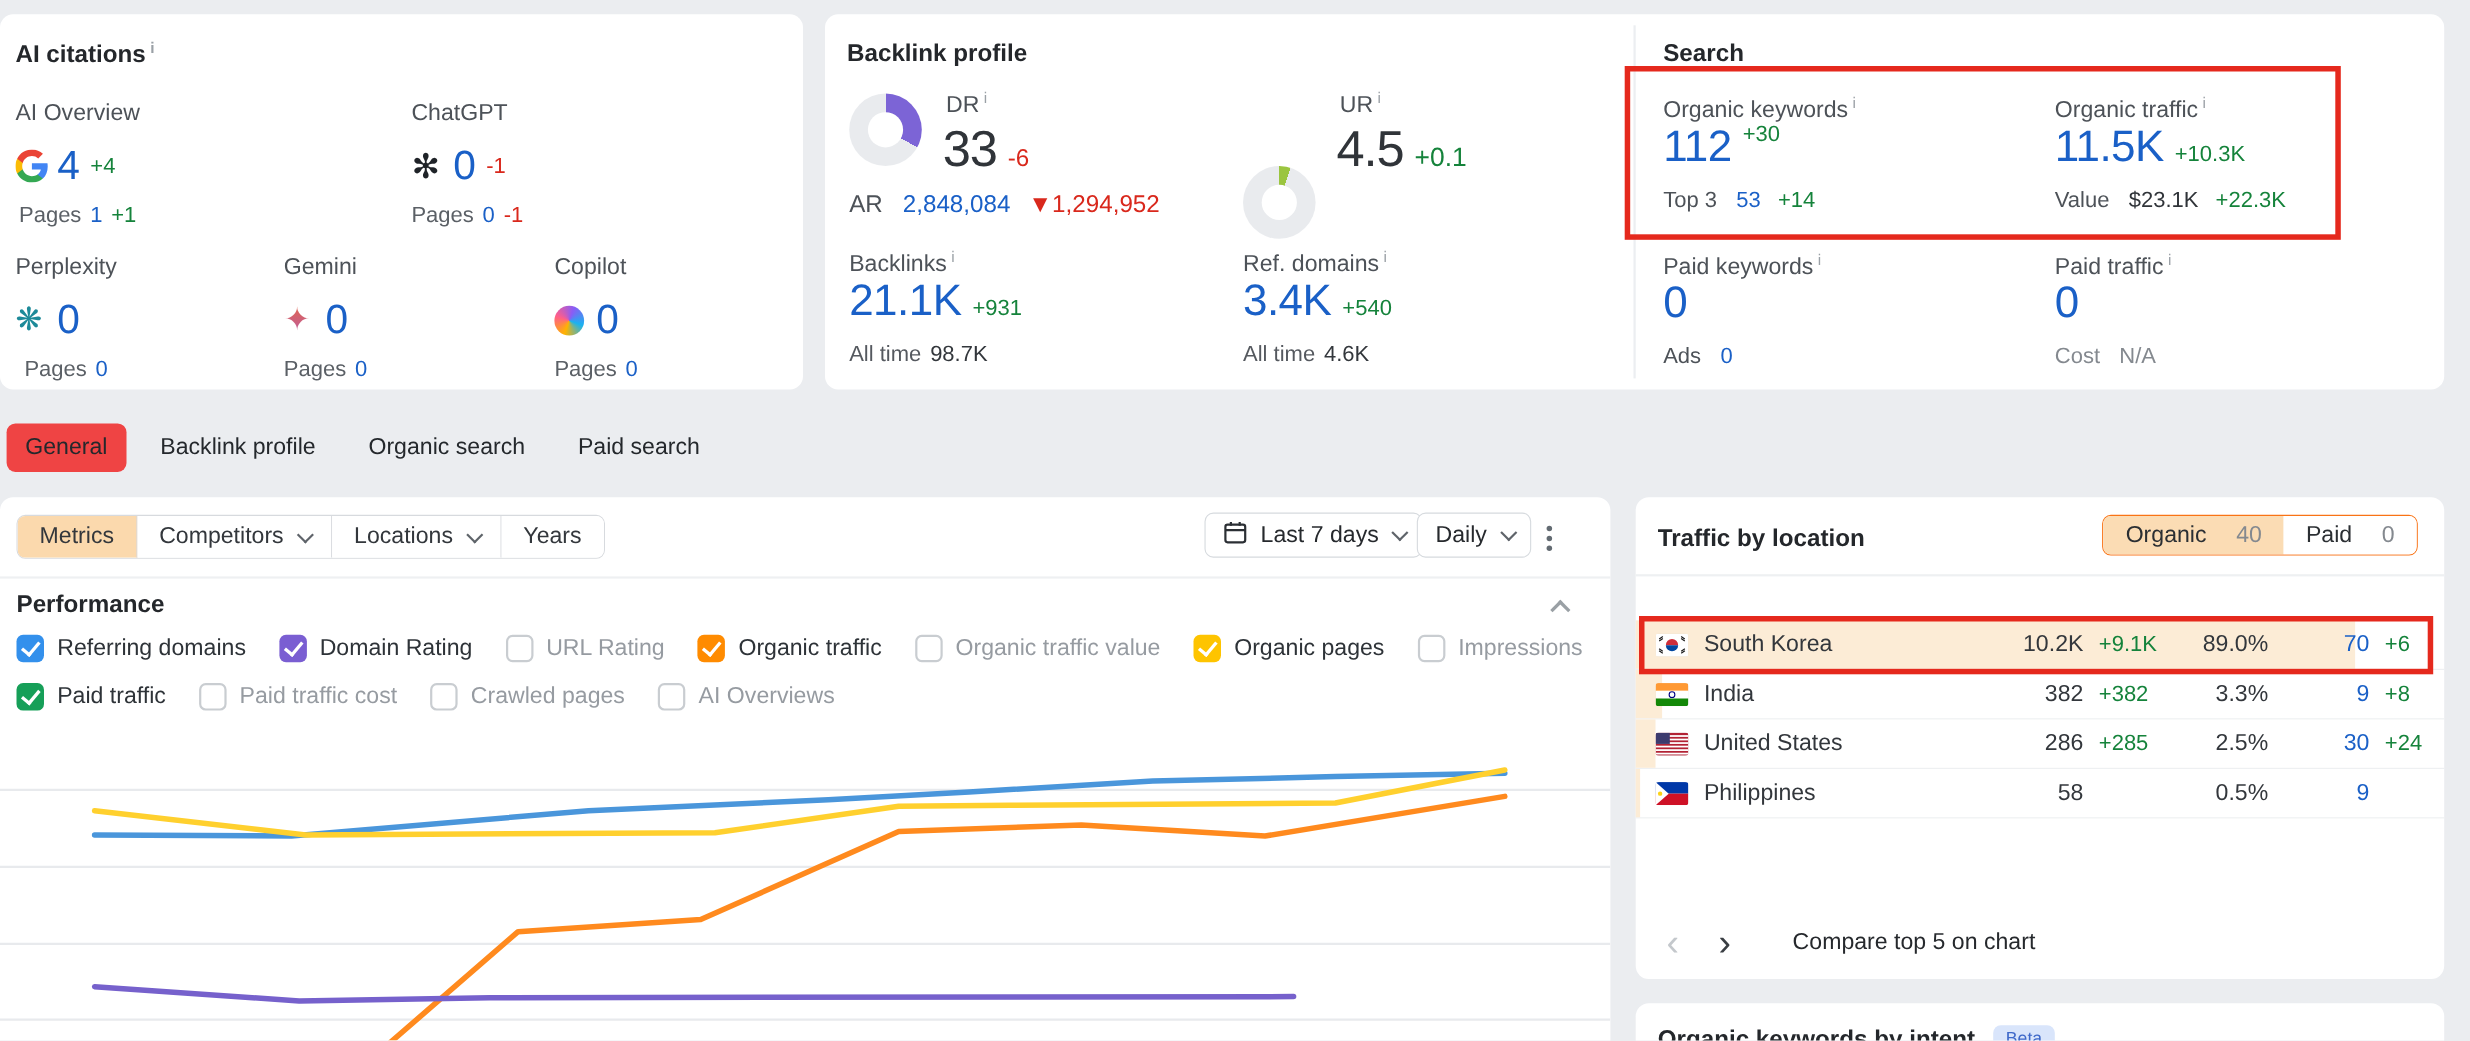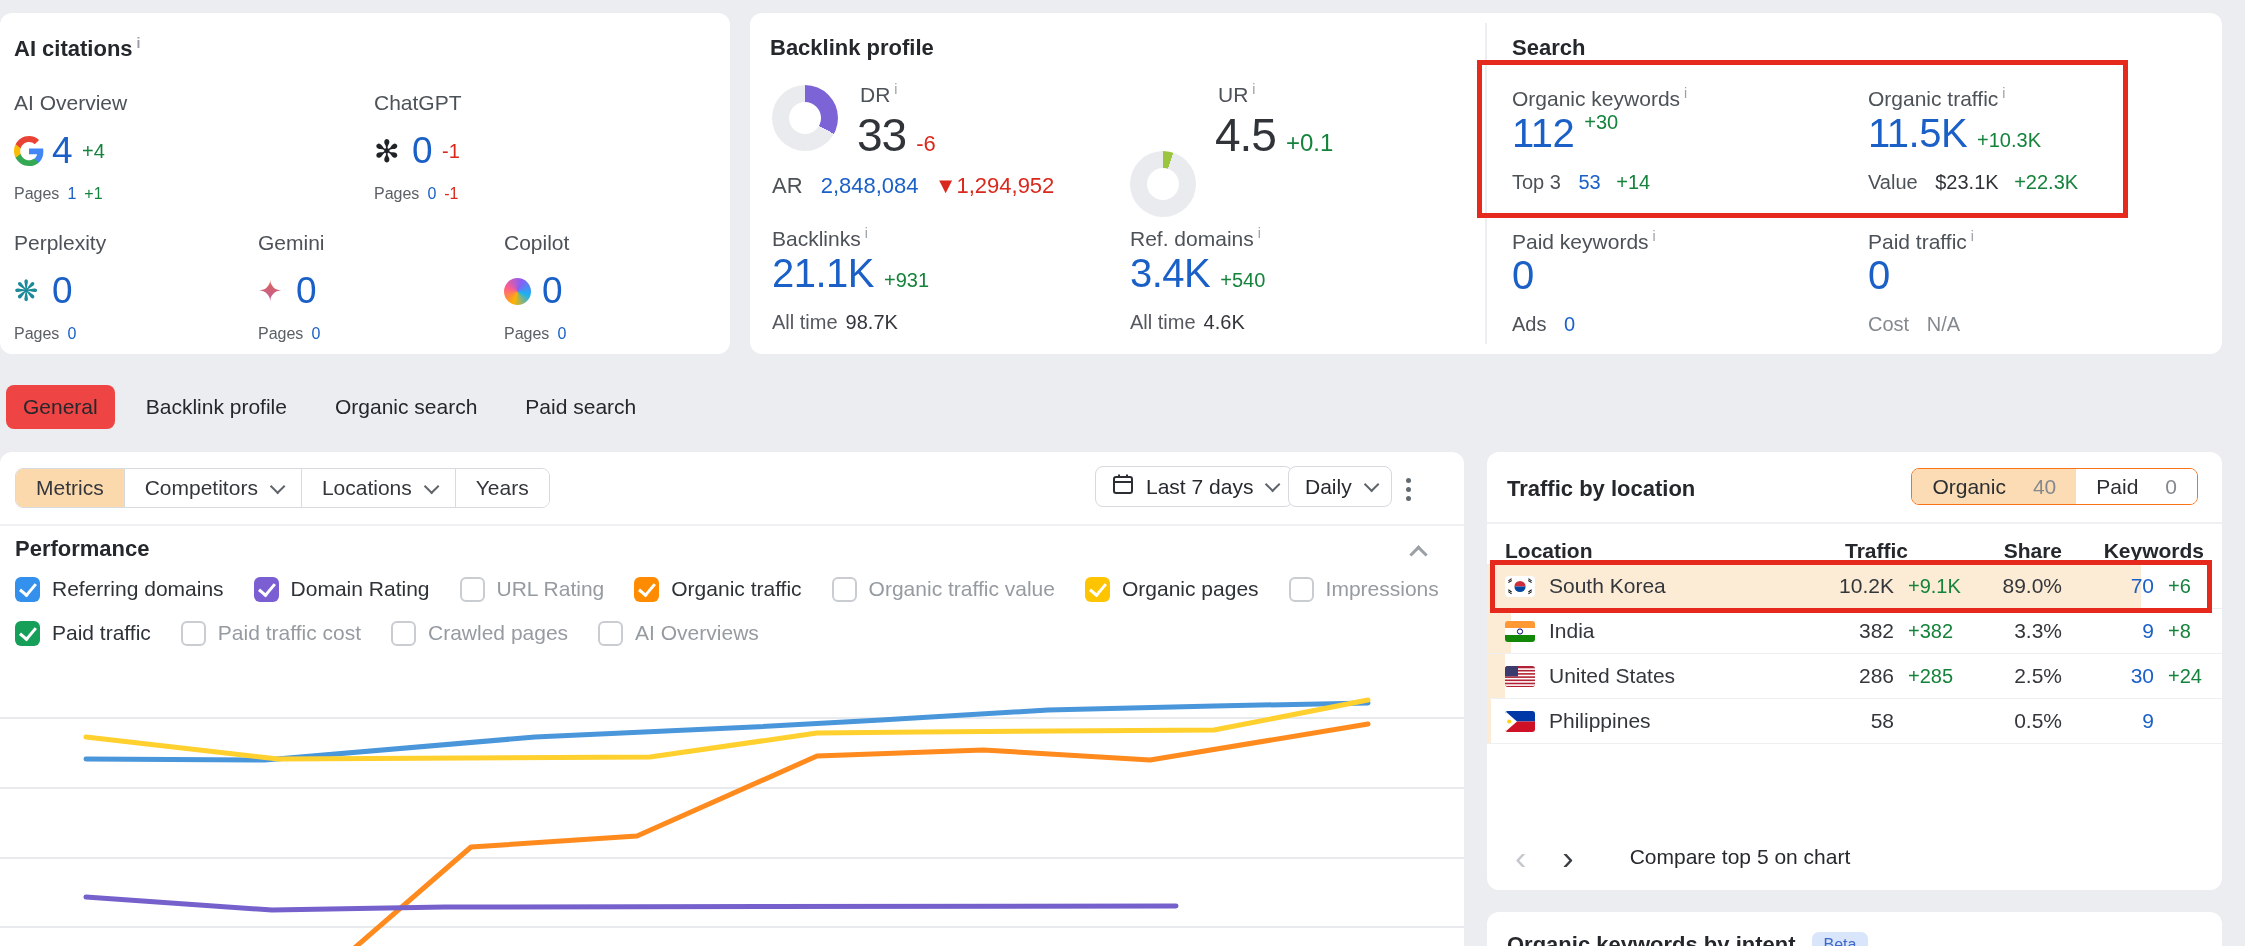--- a/index.html
+++ b/index.html
@@ -21,21 +21,21 @@
   sup.info { font-size:14px; color:#9aa0a6; margin-left:4px; font-style:normal; }
   .delta { font-size:20px; margin-left:10px; }
 
   
   .card-ai { left:0; top:13px; width:730px; height:341px; }
   .ai-title { position:absolute; left:14px; top:22px; }
   .ai-cell { position:absolute; }
   .ai-valrow { display:flex; align-items:center; margin-top:10px; height:52px; }
   .ai-valrow .big { font-size:37px; }
   .ai-icon { display:inline-flex; width:38px; align-items:center; }
-  .ai-sub { margin-top:8px; font-size:16px; color:#5b6066; }
+  .ai-sub { margin-top:8px; font-size:20px; color:#5b6066;text-align:center; }
   .ai-sub .blue, .ai-sub .green, .ai-sub .red { margin-left:8px; }
   .glyph-chatgpt { font-size:31px; color:#1f2328; line-height:1; }
   .glyph-perplexity { font-size:29px; color:#1d8a99; line-height:1; }
   .glyph-gemini { font-size:29px; line-height:1; background:linear-gradient(180deg,#e2654d,#b95ca8); -webkit-background-clip:text; background-clip:text; color:transparent; }
   .copilot-blob { width:27px; height:27px; border-radius:50%; background:conic-gradient(from 200deg,#ffb300,#ff5e8a,#8a5cf5,#19b3f0,#ffb300); }
 
   
   .card-bls { left:750px; top:13px; width:1472px; height:341px; }
   .abs { position:absolute; }
   .donut { width:66px; height:66px; border-radius:50%; position:relative; }
@@ -367,26 +367,20 @@
           <span class="cnt">40</span>
         </div>
       <div class="tg-item">
           <span>Paid</span>
           <span class="cnt">0</span>
         </div>
     </div>
 
     <div class="hdiv" style="top:70px;"></div>
 
-    <div class="t-head">
-      <div>Location</div>
-      <div class="th-r" style="padding-right:50px;">Traffic</div>
-      <div class="th-r" style="padding-right:14px;">Share</div>
-      <div class="th-r">Keywords</div>
-    </div>
 
     <div class="t-rows">
 
       <div class="t-row">
         <div class="t-bar" style="width: 89%;"></div>
         <div class="t-cell t-loc">
           <span class="flag"><svg width="30" height="21" viewBox="0 0 30 21">
                 <rect width="30" height="21" fill="#fff"></rect>
                 <path d="M9.4 10.5a5.6 5.6 0 0 1 11.2 0z" fill="#cd2e3a"></path>
                 <path d="M9.4 10.5a5.6 5.6 0 0 0 11.2 0z" fill="#0047a0"></path>

